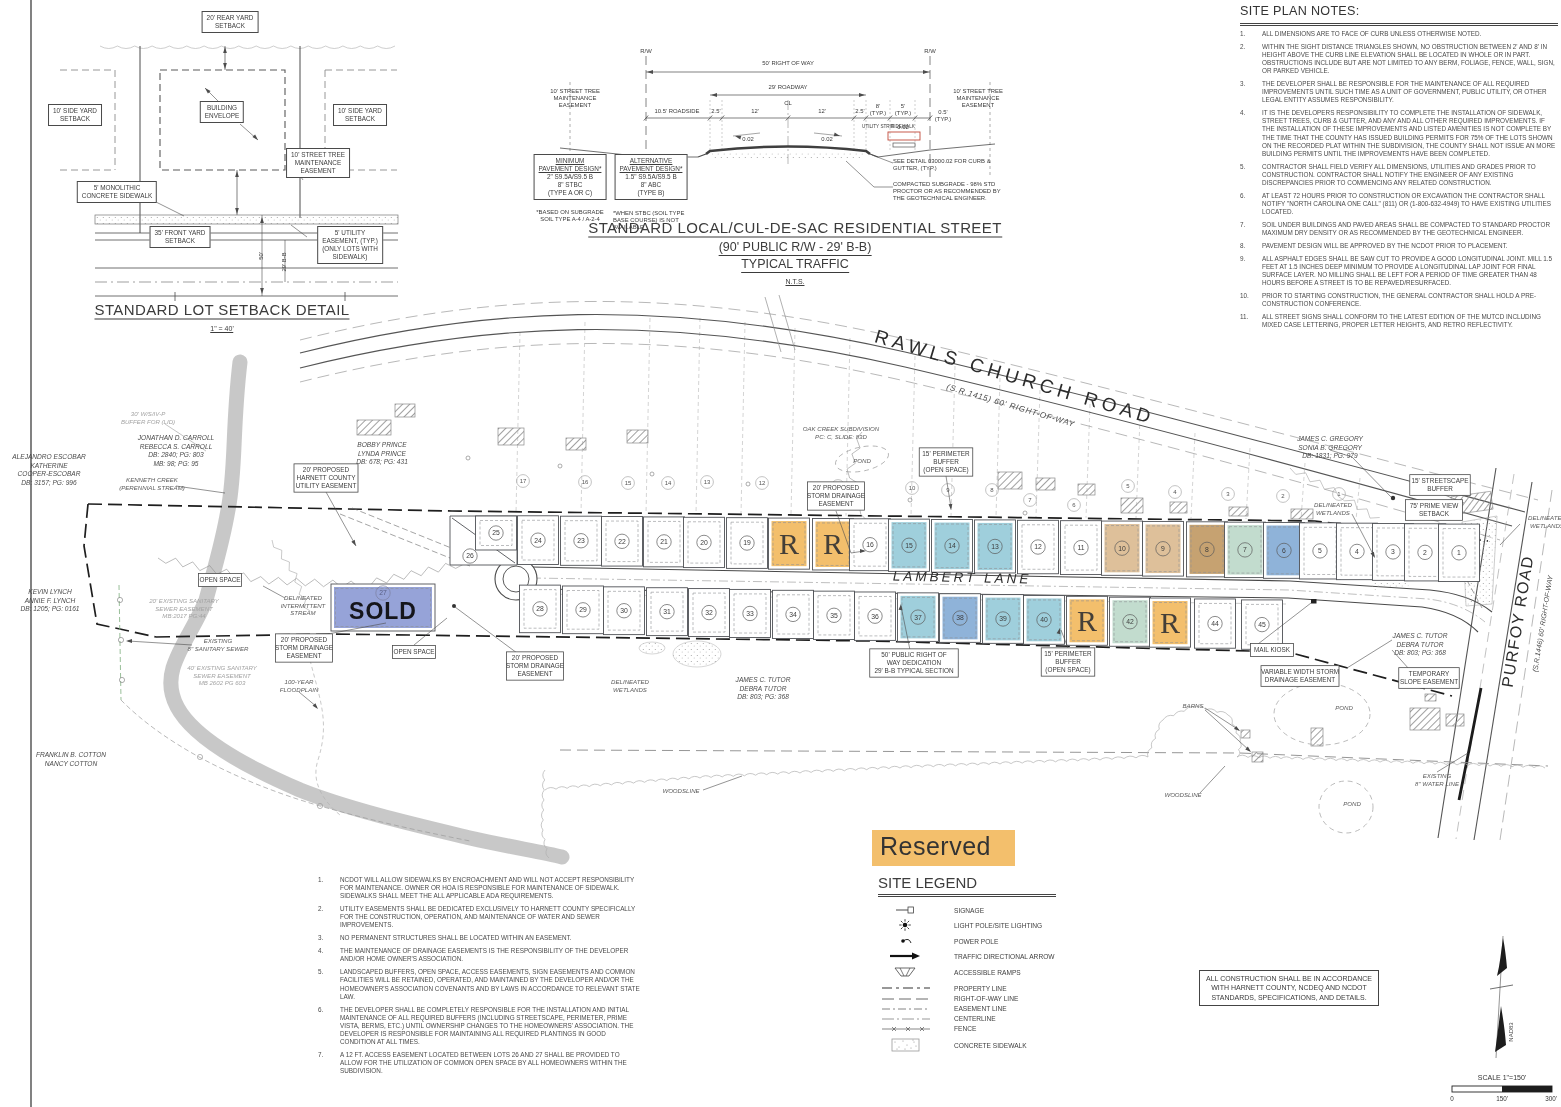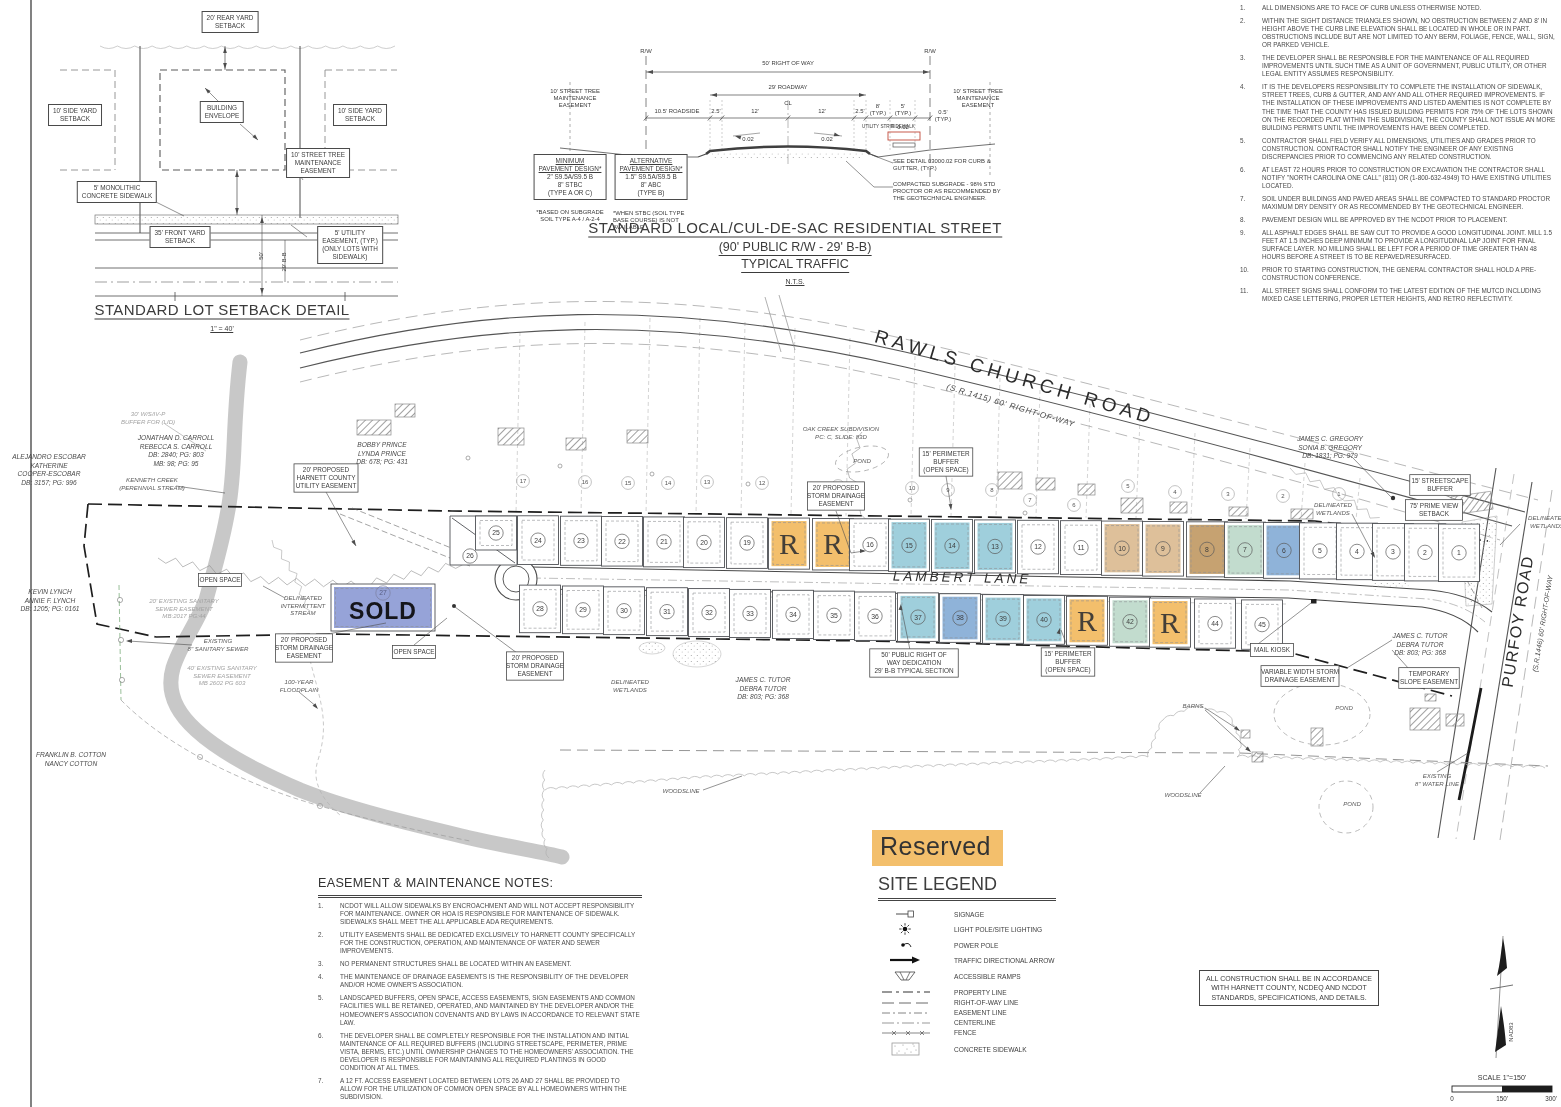--- a/index.html
+++ b/index.html
@@ -15,23 +15,23 @@
   .dtitle{font-size:15px;letter-spacing:.4px;border-bottom:1.4px solid #3b3b3b;padding-bottom:1px}
   .dtitle2{font-size:12.5px;border-bottom:1.2px solid #3b3b3b;padding-bottom:1px}
   .dscale{font-size:7px;border-bottom:1px solid #3b3b3b}
   .notes{position:absolute;font-size:6.35px;line-height:1.27;color:#4a4a4a}
   .notes h3{font-size:12.6px;font-weight:400;letter-spacing:.3px;margin:0 0 4px 0;color:#333;
             border-bottom:3px double #444;padding-bottom:3px}
   .nrow{display:flex;margin-bottom:5px}
   .nnum{width:22px;flex:none}
   .ntxt{flex:1}
   #reserved{position:absolute;left:872px;top:830px;background:#f3bf6c;color:#333;
-            font-size:25px;padding:2px 12px 5px 8px;letter-spacing:.5px}
+            font-size:25px;padding:2px 24px 5px 8px;letter-spacing:.5px}
   #legend{position:absolute;left:878px;top:874px;width:186px;color:#3d3d3d}
-  #legend h3{font-size:18px;font-weight:400;margin:0;border-bottom:3px double #444;padding-bottom:3px;width:178px}
+  #legend h3{font-size:15px;font-weight:400;margin:0;border-bottom:3px double #444;padding-bottom:3px;width:178px}
   #legend-rows{position:relative;height:150px}
   .lrow{position:absolute;left:0;display:flex;align-items:center;font-size:6.6px;white-space:nowrap}
   .lrow span{margin-left:20px}
   #cnote{position:absolute;left:1199px;top:970px;width:180px;border:1px solid #444;
          font-size:7px;line-height:1.35;text-align:center;padding:3px 4px;color:#3a3a3a}
 </style>
 </head>
 <body>
 
 <div id="sheet">
@@ -909,20 +909,21 @@
   </div>
   <div class="lbl abs" style="left:651px;top:221px;white-space:normal;width:76px;text-align:left">*WHEN STBC (SOIL TYPE BASE COURSE) IS NOT AVAILABLE</div>
   <div class="lbl abs" style="left:947px;top:165px;white-space:normal;width:108px;text-align:left">SEE DETAIL 03000.02 FOR CURB &amp; GUTTER, (TYP.)</div>
   <div class="lbl abs" style="left:952px;top:192px;white-space:normal;width:118px;text-align:left">COMPACTED SUBGRADE - 98% STD PROCTOR OR AS RECOMMENDED BY THE GEOTECHNICAL ENGINEER.</div>
   <div class="dtitle abs" style="left:795px;top:228px">STANDARD LOCAL/CUL-DE-SAC RESIDENTIAL STREET</div>
   <div class="dtitle2 abs" style="left:795px;top:248px">(90' PUBLIC R/W - 29' B-B)</div>
   <div class="dtitle2 abs" style="left:795px;top:265px">TYPICAL TRAFFIC</div>
   <div class="dscale abs" style="left:795px;top:282px">N.T.S.</div>
 
   <div class="notes" id="site-notes" style="left:1240px;top:4px;width:318px">
+    <h3>SITE PLAN NOTES:</h3>
     <div>
 
         <div class="nrow">
           <span class="nnum">1.</span>
           <span class="ntxt">ALL DIMENSIONS ARE TO FACE OF CURB UNLESS OTHERWISE NOTED.</span>
         </div>
 
         <div class="nrow">
           <span class="nnum">2.</span>
           <span class="ntxt">WITHIN THE SIGHT DISTANCE TRIANGLES SHOWN, NO OBSTRUCTION BETWEEN 2' AND 8' IN HEIGHT ABOVE THE CURB LINE ELEVATION SHALL BE LOCATED IN WHOLE OR IN PART. OBSTRUCTIONS INCLUDE BUT ARE NOT LIMITED TO ANY BERM, FOLIAGE, FENCE, WALL, SIGN, OR PARKED VEHICLE.</span>
@@ -969,21 +970,20 @@
         </div>
 
         <div class="nrow">
           <span class="nnum">11.</span>
           <span class="ntxt">ALL STREET SIGNS SHALL CONFORM TO THE LATEST EDITION OF THE MUTCD INCLUDING MIXED CASE LETTERING, PROPER LETTER HEIGHTS, AND RETRO REFLECTIVITY.</span>
         </div>
       </div>
   </div>
 
   <div class="notes" id="easement-notes" style="left:318px;top:876px;width:324px">
-    <h3>EASEMENT &amp; MAINTENANCE NOTES:</h3>
     <div>
 
         <div class="nrow">
           <span class="nnum">1.</span>
           <span class="ntxt">NCDOT WILL ALLOW SIDEWALKS BY ENCROACHMENT AND WILL NOT ACCEPT RESPONSIBILITY FOR MAINTENANCE. OWNER OR HOA IS RESPONSIBLE FOR MAINTENANCE OF SIDEWALK. SIDEWALKS SHALL MEET THE ALL APPLICABLE ADA REQUIREMENTS.</span>
         </div>
 
         <div class="nrow">
           <span class="nnum">2.</span>
           <span class="ntxt">UTILITY EASEMENTS SHALL BE DEDICATED EXCLUSIVELY TO HARNETT COUNTY SPECIFICALLY FOR THE CONSTRUCTION, OPERATION, AND MAINTENANCE OF WATER AND SEWER IMPROVEMENTS.</span>

